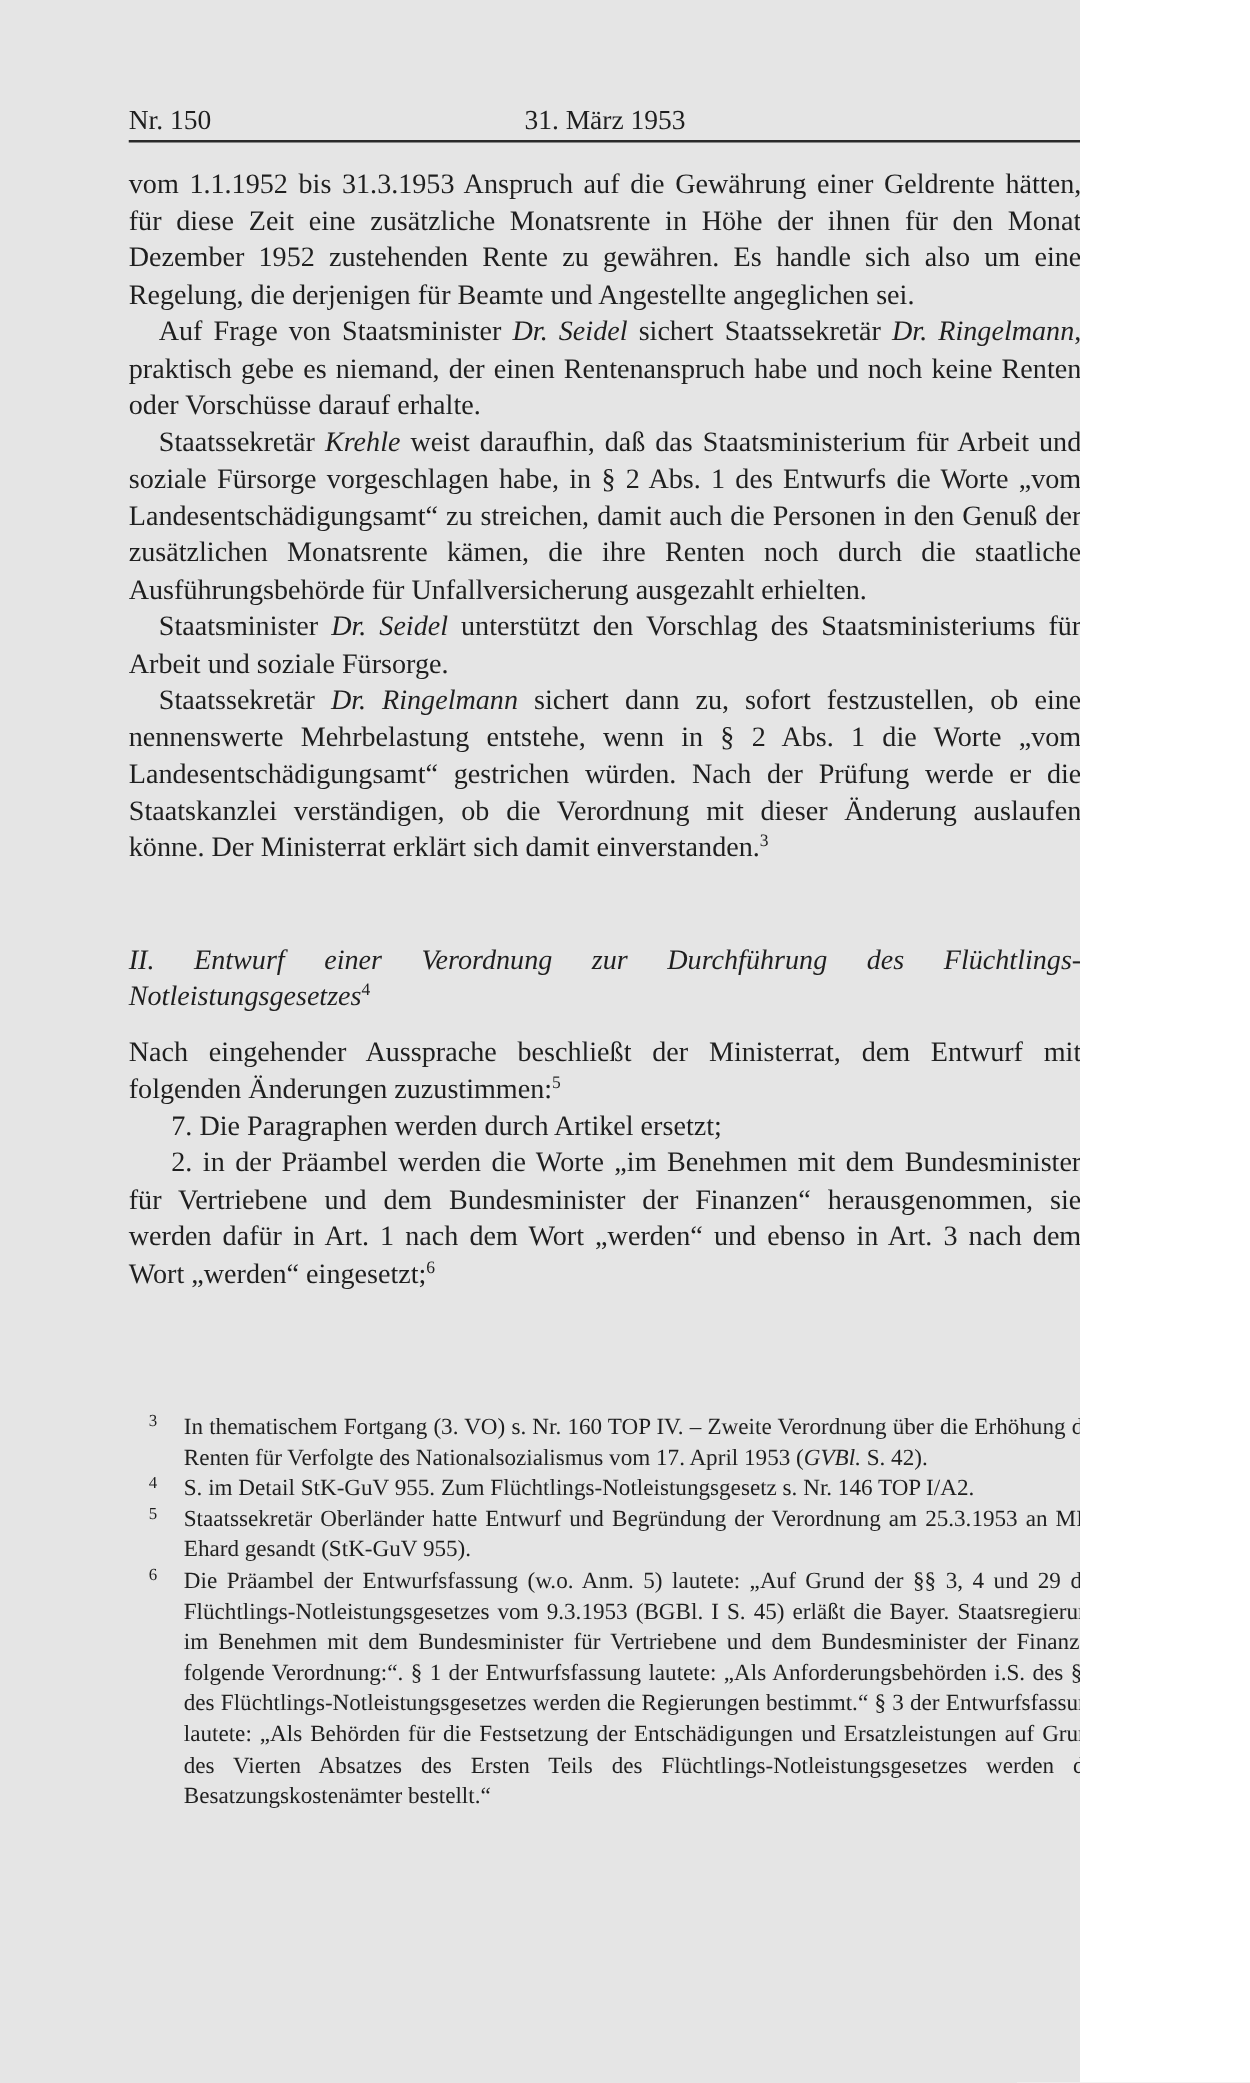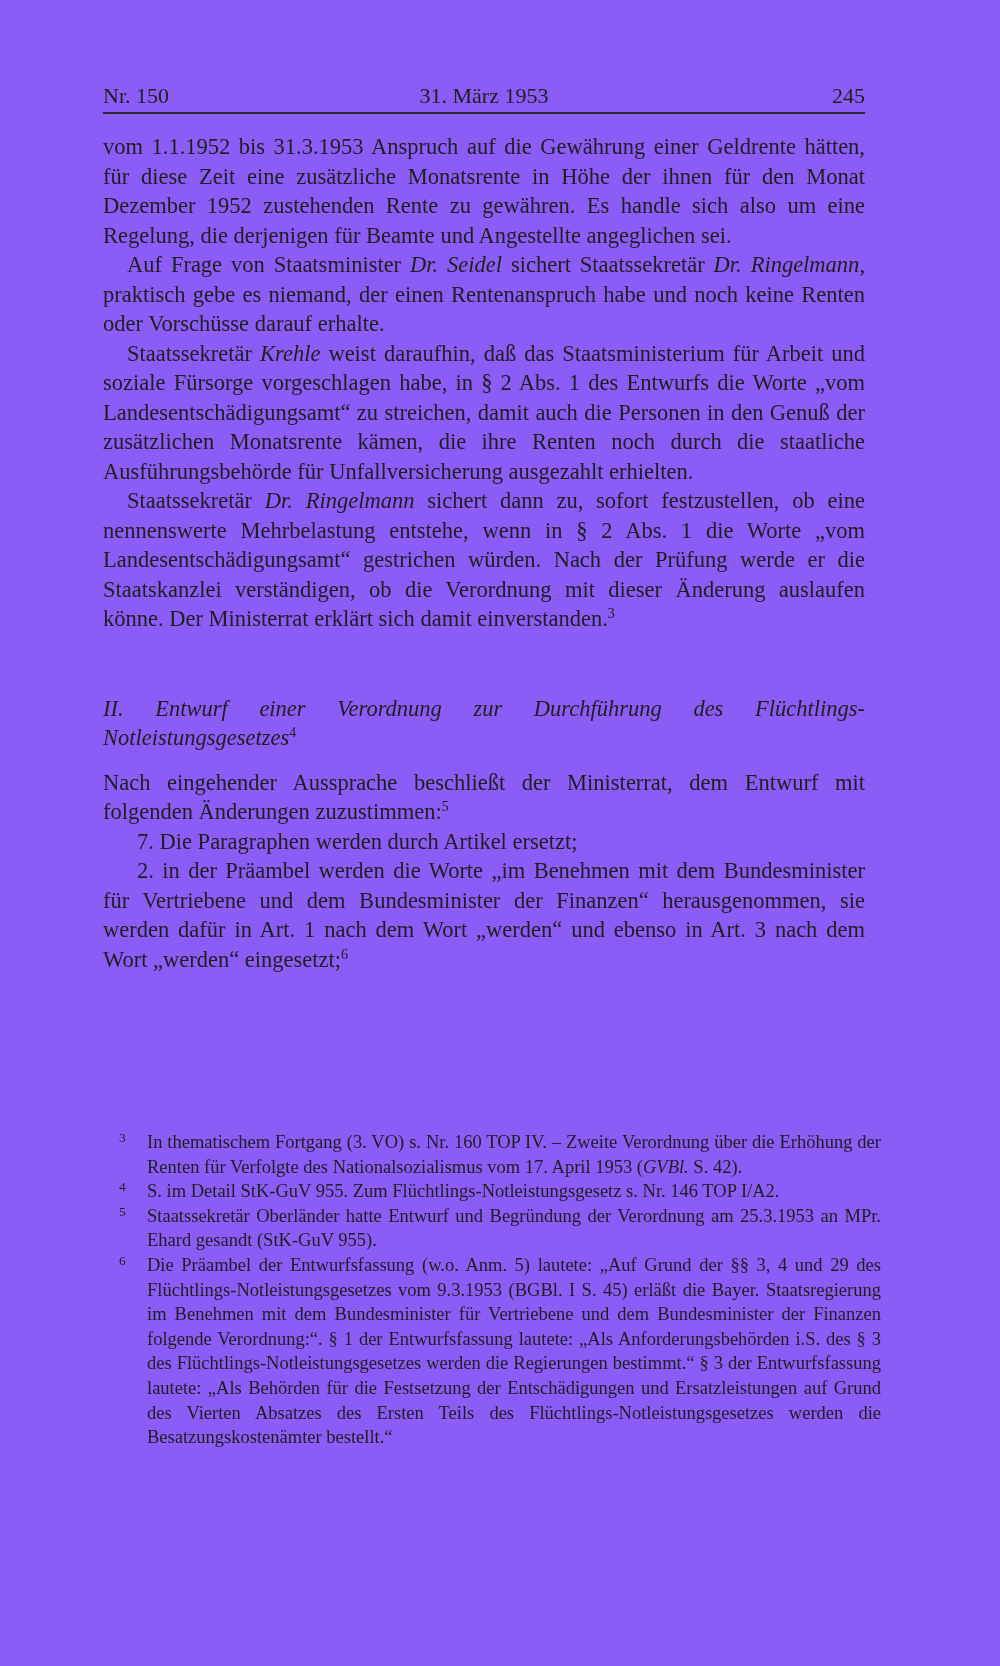--- a/index.html
+++ b/index.html
@@ -4,22 +4,22 @@
 <style>
   html, body { margin: 0; padding: 0; }
   body {
     width: 1000px; height: 1666px;
     background: #ffffff;
     color: #1f1f1f;
     font-family: "Liberation Serif", "DejaVu Serif", serif;
   }
   .page {
     position: relative;
-    width: 1000px; height: 1666px;
-    background: #8b5cf6;
+    width: 864px; height: 1666px;
+    background: #e5e5e5;
     overflow: hidden;
   }
   .textblock {
     position: absolute;
     left: 103px; top: 0;
     width: 762px;
   }
   .pagehead {
     position: absolute;
     left: 0; top: 83px;
@@ -87,29 +87,29 @@
 </style>
 </head>
 <body>
 
 <div class="page">
   <div class="textblock">
 
     <header class="pagehead">
       <span class="h-left">Nr. 150</span>
       <span class="h-center">31. März 1953</span>
-      <span class="h-right">245</span>
     </header>
 
     <div class="head-rule"></div>
 
     <main class="body-text">
         <p class="para"><span>vom 1.1.1952 bis 31.3.1953 Anspruch auf die Gewährung einer Geldrente hätten, für diese Zeit eine zusätzliche Monatsrente in Höhe der ihnen für den Monat Dezember 1952 zustehenden Rente zu gewähren. Es handle sich also um eine Regelung, die derjenigen für Beamte und Angestellte angeglichen sei.</span></p>
         <p class="para para-indent"><span>Auf Frage von Staatsminister </span><span class="seg-italic">Dr. Seidel</span><span> sichert Staatssekretär </span><span class="seg-italic">Dr. Ringelmann</span><span>, praktisch gebe es niemand, der einen Rentenanspruch habe und noch keine Renten oder Vorschüsse darauf erhalte.</span></p>
         <p class="para para-indent"><span>Staatssekretär </span><span class="seg-italic">Krehle</span><span> weist daraufhin, daß das Staatsministerium für Arbeit und soziale Fürsorge vorgeschlagen habe, in § 2 Abs. 1 des Entwurfs die Worte „vom Landesentschädigungsamt“ zu streichen, damit auch die Personen in den Genuß der zusätzlichen Monatsrente kämen, die ihre Renten noch durch die staatliche Ausführungsbehörde für Unfallversicherung ausgezahlt erhielten.</span></p>
+        <p class="para para-indent"><span>Staatsminister </span><span class="seg-italic">Dr. Seidel</span><span> unterstützt den Vorschlag des Staatsministeriums für Arbeit und soziale Fürsorge.</span></p>
         <p class="para para-indent"><span>Staatssekretär </span><span class="seg-italic">Dr. Ringelmann</span><span> sichert dann zu, sofort festzustellen, ob eine nennenswerte Mehrbelastung entstehe, wenn in § 2 Abs. 1 die Worte „vom Landesentschädigungsamt“ gestrichen würden. Nach der Prüfung werde er die Staatskanzlei verständigen, ob die Verordnung mit dieser Änderung auslaufen könne. Der Ministerrat erklärt sich damit einverstanden.</span><span class="sup">3</span></p>
         <p class="section-heading"><span class="seg-italic">II. Entwurf einer Verordnung zur Durchführung des Flüchtlings-Notleistungsgesetzes</span><span class="sup">4</span></p>
         <p class="para"><span>Nach eingehender Aussprache beschließt der Ministerrat, dem Entwurf mit folgenden Änderungen zuzustimmen:</span><span class="sup">5</span></p>
         <p class="list-item"><span>7. Die Paragraphen werden durch Artikel ersetzt;</span></p>
         <p class="list-item"><span>2. in der Präambel werden die Worte „im Benehmen mit dem Bundesminister für Vertriebene und dem Bundesminister der Finanzen“ herausgenommen, sie werden dafür in Art. 1 nach dem Wort „werden“ und ebenso in Art. 3 nach dem Wort „werden“ eingesetzt;</span><span class="sup">6</span></p>
       </main>
 
     <footer class="footnotes">
         <div class="fn"><span class="fn-marker">3</span><span>In thematischem Fortgang (3. VO) s. Nr. 160 TOP IV. – Zweite Verordnung über die Erhöhung der Renten für Verfolgte des Nationalsozialismus vom 17. April 1953 (</span><span class="seg-italic">GVBl.</span><span> S. 42).</span></div>
         <div class="fn"><span class="fn-marker">4</span><span>S. im Detail StK-GuV 955. Zum Flüchtlings-Notleistungsgesetz s. Nr. 146 TOP I/A2.</span></div>

